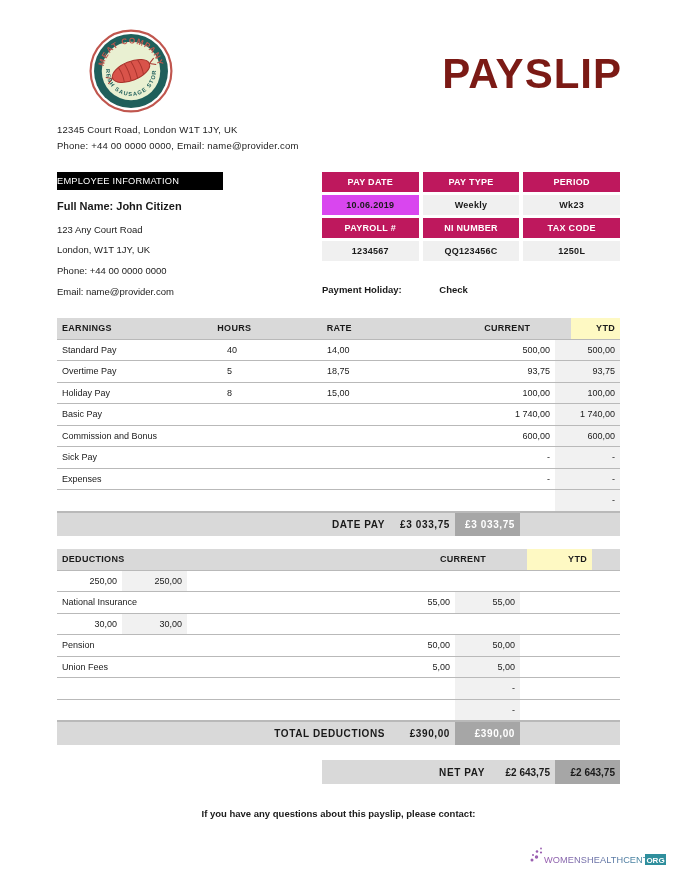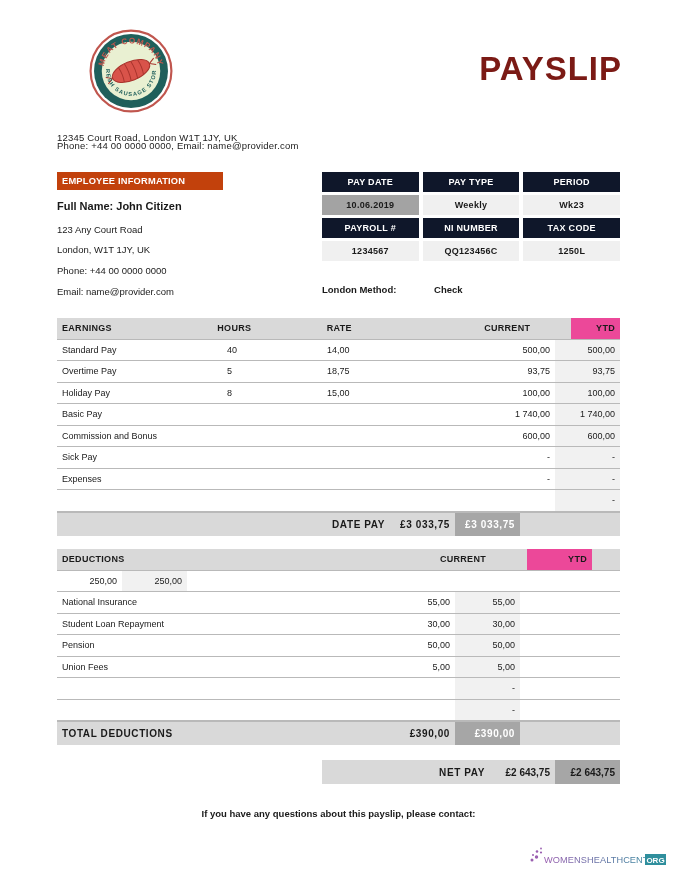--- a/index.html
+++ b/index.html
@@ -12,84 +12,84 @@
     overflow:hidden;
   }
   .page{position:absolute;left:0;top:0;width:677px;height:876px;}
 
   
   .logo-wrap{position:absolute;left:88px;top:28px;width:86px;height:86px;}
   .logo-svg{display:block;width:86px;height:86px;}
 
   .payslip-title{
     position:absolute;right:55px;top:50px;
-    font-size:33px;font-weight:bold;letter-spacing:1px;
+    font-size:42px;font-weight:bold;letter-spacing:1px;
     color:#7b1a15;
     text-align:right;
   }
 
   .addr{position:absolute;left:57px;font-size:9.5px;color:#1a1a1a;letter-spacing:.2px;}
-  .addr1{top:124px;margin-top:8px;}
+  .addr1{top:124px;}
   .addr2{top:140px;}
 
   
   .emp-head{
     position:absolute;left:57px;top:172px;width:166px;height:18px;
-    background:#c2410c;color:#ffffff;
-    font-size:9.3px;font-weight:bold;letter-spacing:.2px;
-    display:flex;align-items:center;padding-left:5px;box-sizing:border-box;
+    background:#000000;color:#ffffff;
+    font-size:9.3px;font-weight:normal;letter-spacing:.2px;
+    display:flex;align-items:center;box-sizing:border-box;
   }
   .emp-line{position:absolute;left:57px;font-size:9.5px;}
   .emp-name{top:200px;font-size:11px;font-weight:bold;}
   .emp-l1{top:224px;}
   .emp-l2{top:244px;}
   .emp-l3{top:265px;}
   .emp-l4{top:286px;}
 
   
   .meta{position:absolute;left:322px;top:172px;width:298px;}
   .meta-row{display:flex;gap:4px;margin-bottom:3px;}
   .meta-cell{
     flex:1;height:20px;
     display:flex;align-items:center;justify-content:center;
     font-size:9px;font-weight:bold;letter-spacing:.3px;
     box-sizing:border-box;
   }
-  .meta-cell.hdr{background:#0f172a;color:#ffffff;}
+  .meta-cell.hdr{background:#be185d;color:#ffffff;}
   .meta-cell.val{background:#f0f0f0;color:#1a1a1a;}
-  .meta-cell.val.pink{background:#a3a3a3;}
+  .meta-cell.val.pink{background:#d946ef;}
 
   .paymethod{position:absolute;left:322px;top:284px;font-size:9.5px;font-weight:bold;}
   .paymethod .pm-val{display:inline-block;margin-left:35px;}
 
   
   .tbl{position:absolute;left:57px;width:563px;}
   .trow{display:flex;height:21.5px;align-items:center;box-sizing:border-box;
         border-bottom:1px solid #b9b9b9;}
   .trow.hdr{background:#d9d9d9;border-bottom:1px solid #b9b9b9;gap:36px;}
   .trow.hdr .c{font-weight:bold;font-size:9px;letter-spacing:.3px;}
   .trow.total{background:#d9d9d9;height:24px;border-bottom:none;border-top:1px solid #b9b9b9;}
   .trow.total .c{font-weight:bold;font-size:10px;letter-spacing:.6px;}
 
   .c{font-size:9px;box-sizing:border-box;padding:0 5px;}
   .c-label{width:165px;}
   .c-hours{width:100px;}
   .c-rate{width:168px;}
   .c-cur{width:65px;text-align:right;}
   .c-ytd{width:65px;text-align:right;background:#f1f1f1;height:100%;
          display:flex;align-items:center;justify-content:flex-end;}
-  .trow.hdr .c-ytd{background:#ec4899;color:#1a1a1a;}
+  .trow.hdr .c-ytd{background:#fef9c3;color:#1a1a1a;}
   .trow.total .c-ytd{background:#a6a6a6;color:#ffffff;}
 
   
   .c-label-wide{width:333px;}
 
   
   .c-totlabel{width:333px;text-align:right;}
-  .c-totlabel-d{width:333px;text-align:left;}
+  .c-totlabel-d{width:333px;text-align:right;}
 
   
   .netpay{position:absolute;left:322px;top:760px;width:298px;}
   .netrow{display:flex;height:24px;align-items:center;background:#d9d9d9;}
   .net-label{width:168px;text-align:right;font-size:10px;font-weight:bold;letter-spacing:.6px;padding-right:5px;box-sizing:border-box;}
   .net-cur{width:65px;text-align:right;font-size:10px;font-weight:bold;padding-right:5px;box-sizing:border-box;}
   .net-ytd{width:65px;text-align:right;font-size:10px;font-weight:bold;background:#a6a6a6;
            height:100%;display:flex;align-items:center;justify-content:flex-end;padding-right:5px;box-sizing:border-box;}
 
   
@@ -162,21 +162,21 @@
       <div class="meta-cell hdr">TAX CODE</div>
     </div>
     <div class="meta-row">
       <div class="meta-cell val">1234567</div>
       <div class="meta-cell val">QQ123456C</div>
       <div class="meta-cell val">1250L</div>
     </div>
   </div>
 
   <div class="paymethod">
-    <span>London Method:</span>
+    <span>Payment Holiday:</span>
     <span class="pm-val">Check</span>
   </div>
 
   <div class="tbl" id="earnings-table" style="top:318px;">
       <div class="trow hdr">
         <div class="c c-label">EARNINGS</div>
         <div class="c c-hours">HOURS</div>
         <div class="c c-rate">RATE</div>
         <div class="c c-cur">CURRENT</div>
         <div class="c c-ytd">YTD</div>
@@ -253,21 +253,20 @@
       <div class="trow">
         <div class="c c-cur">250,00</div>
         <div class="c c-ytd">250,00</div>
       </div>
       <div class="trow">
         <div class="c c-label-wide">National Insurance</div>
         <div class="c c-cur">55,00</div>
         <div class="c c-ytd">55,00</div>
       </div>
       <div class="trow">
-        <div class="c c-label-wide">Student Loan Repayment</div>
         <div class="c c-cur">30,00</div>
         <div class="c c-ytd">30,00</div>
       </div>
       <div class="trow">
         <div class="c c-label-wide">Pension</div>
         <div class="c c-cur">50,00</div>
         <div class="c c-ytd">50,00</div>
       </div>
       <div class="trow">
         <div class="c c-label-wide">Union Fees</div>

